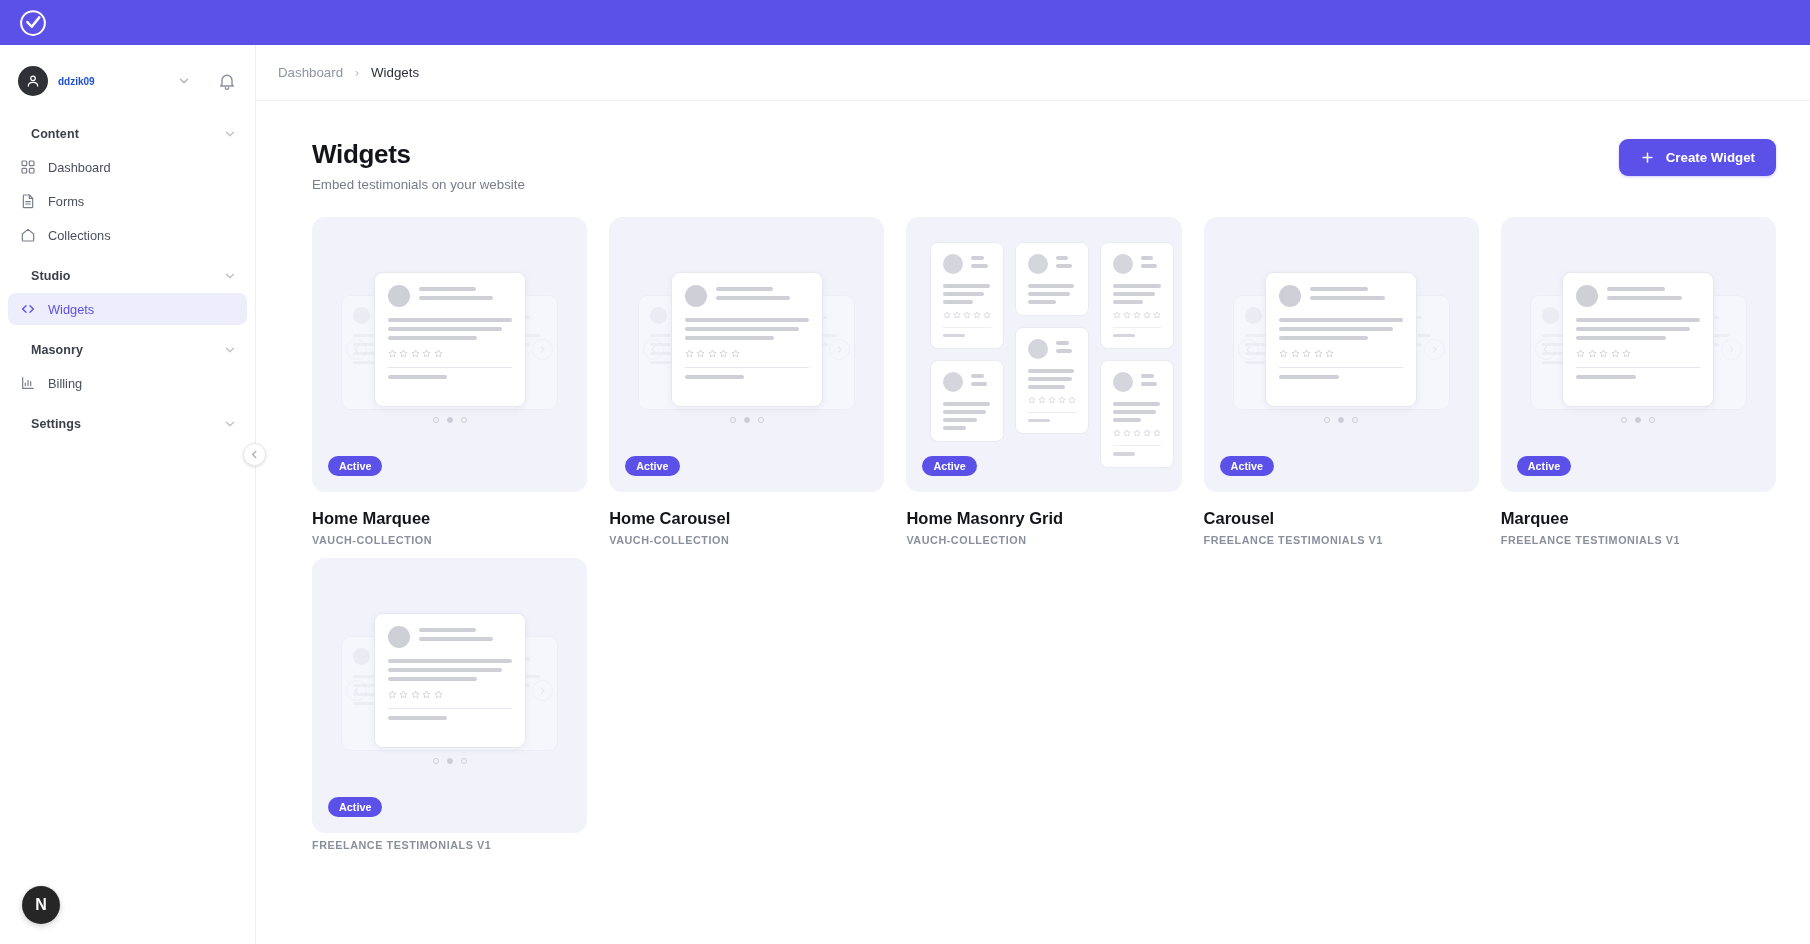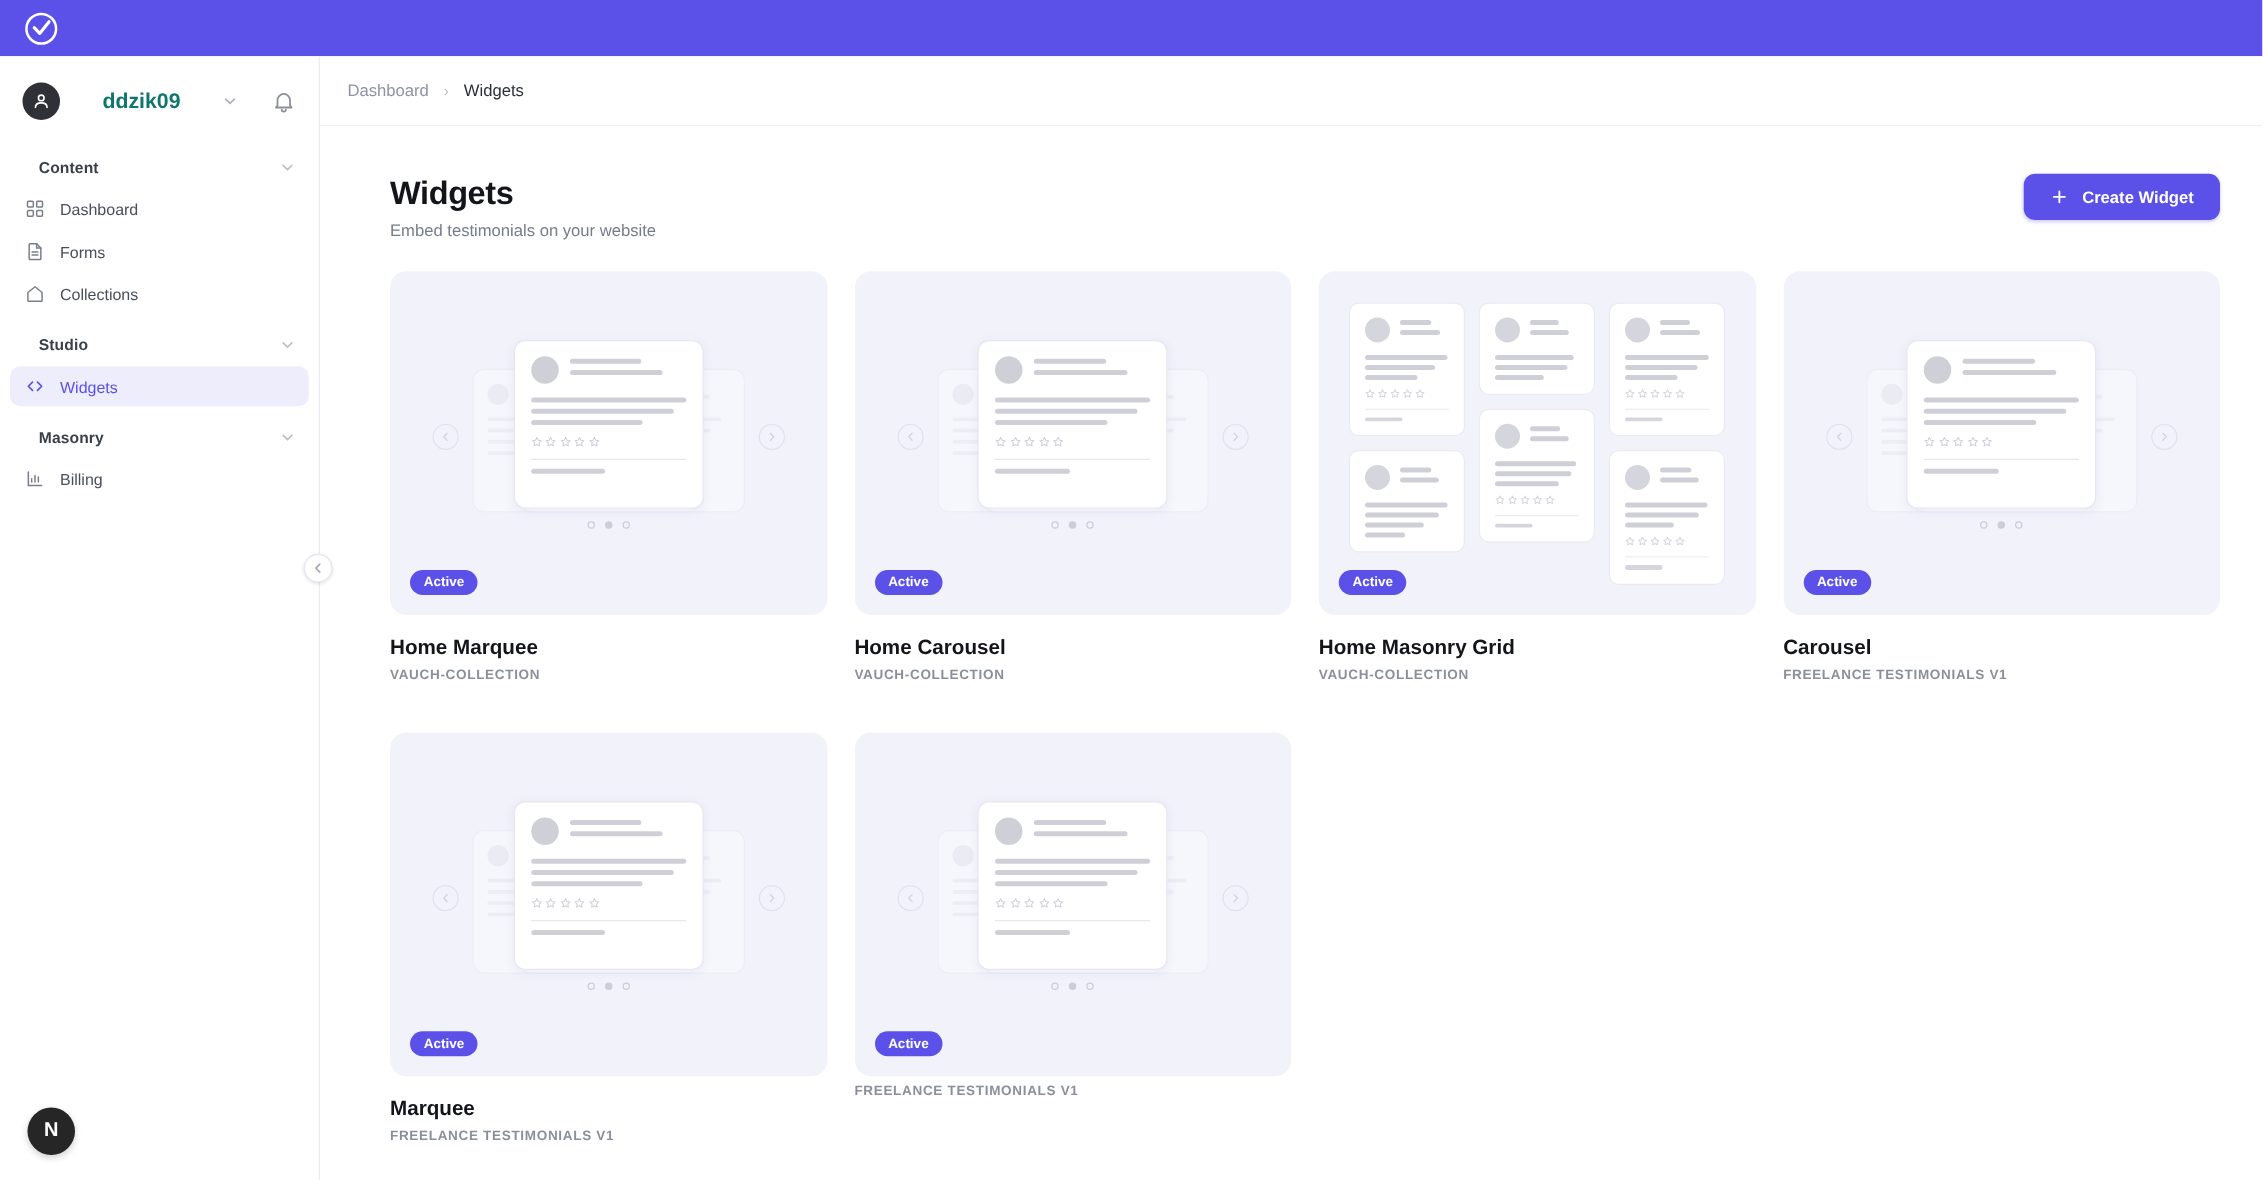--- a/index.html
+++ b/index.html
@@ -29,23 +29,22 @@
     display:flex; align-items:center; height:56px;
     padding:0 18px; gap:10px;
   }
   .avatar {
     width:30px; height:30px; border-radius:50%;
     background:#2f3136; display:flex; align-items:center; justify-content:center;
     flex:0 0 auto;
   }
   .avatar svg { width:16px; height:16px; }
   .user-name {
-    font-size:17px; font-weight:bold; color:#0f766e; flex:1 1 auto;
+    font-size:10px; font-weight:bold; color:#1d4ed8; flex:1 1 auto;
     white-space:nowrap;
-    margin-left:24px;
   }
   .chev-sm { width:14px; height:14px; flex:0 0 auto; opacity:.55; }
   .bell { width:20px; height:20px; margin-left:16px; flex:0 0 auto; opacity:.7; }
 
   .nav-group { margin-top:10px; }
   .group-head {
     display:flex; align-items:center; justify-content:space-between;
     padding:0 18px; height:30px; cursor:default;margin-left:13px;
   }
   .group-title {
@@ -108,22 +107,22 @@
     background:#5b51e8; color:#fff; border:none; border-radius:9px;
     height:37px; padding:0 21px; cursor:pointer;
     font-size:13.3px; font-weight:bold;
     font-family:"Liberation Sans", sans-serif;
     box-shadow:0 1px 3px rgba(91,81,232,.3);
   }
   .create-btn .plus { width:15px; height:15px; }
 
   
   .grid {
-    display:grid; grid-template-columns:repeat(4, 1fr);
-    gap:40px 22px; padding:25px 34px 0 56px;
+    display:grid; grid-template-columns:repeat(5, 1fr);
+    gap:12px 22px; padding:25px 34px 0 56px;
   }
   .wcard { cursor:pointer; }
   .preview {
     position:relative; height:275px; border-radius:13px;
     background:#f2f2fb; overflow:hidden;
   }
   .badge {
     position:absolute; left:16px; bottom:16px; z-index:3;
     background:#5b51e8; color:#fff; border-radius:999px;
     font-size:10.8px; font-weight:bold; padding:4px 11px;
@@ -310,20 +309,28 @@
           <svg viewBox="0 0 24 24" fill="none" stroke="#555b6a" stroke-width="1.8">
             <path d="M4 4v16h16" stroke-linecap="round"></path>
             <path d="M8 16v-4M12 16V8M16 16v-6" stroke-linecap="round"></path>
           </svg>
         </span>
         <span class="nlabel">Billing</span>
       </div>
     </div>
 
     <div class="nav-group">
+      <div class="group-head">
+        <span class="group-title">Settings</span>
+        <span class="chev-sm">
+          <svg viewBox="0 0 24 24" fill="none" stroke="#7a8090" stroke-width="2.2">
+              <path d="M6 9l6 6 6-6" stroke-linecap="round" stroke-linejoin="round"></path>
+            </svg>
+        </span>
+      </div>
     </div>
 
     <div class="corner-badge">N</div>
   </aside>
 
   <div class="collapse-btn">
     <svg viewBox="0 0 24 24" fill="none" stroke="#6b7080" stroke-width="2.6">
       <path d="M15 5l-7 7 7 7" stroke-linecap="round" stroke-linejoin="round"></path>
     </svg>
   </div>

